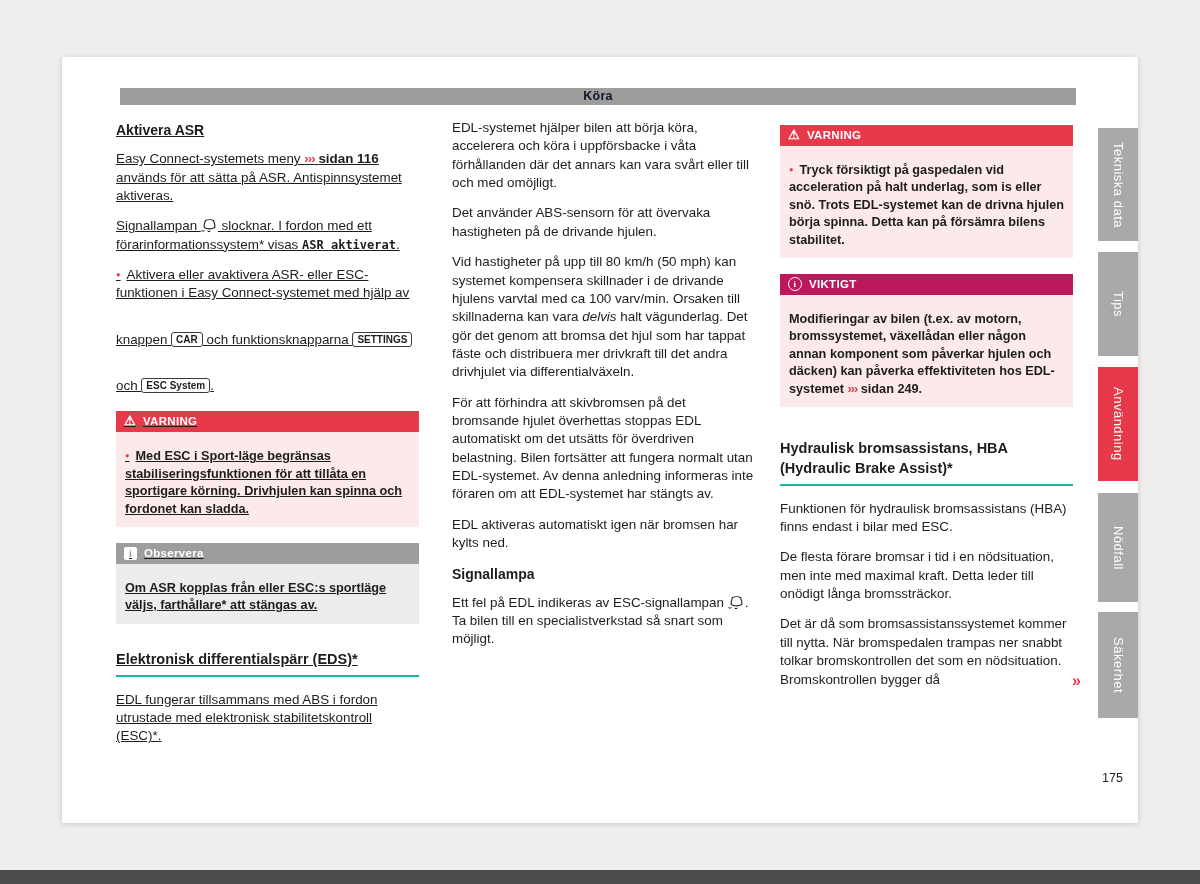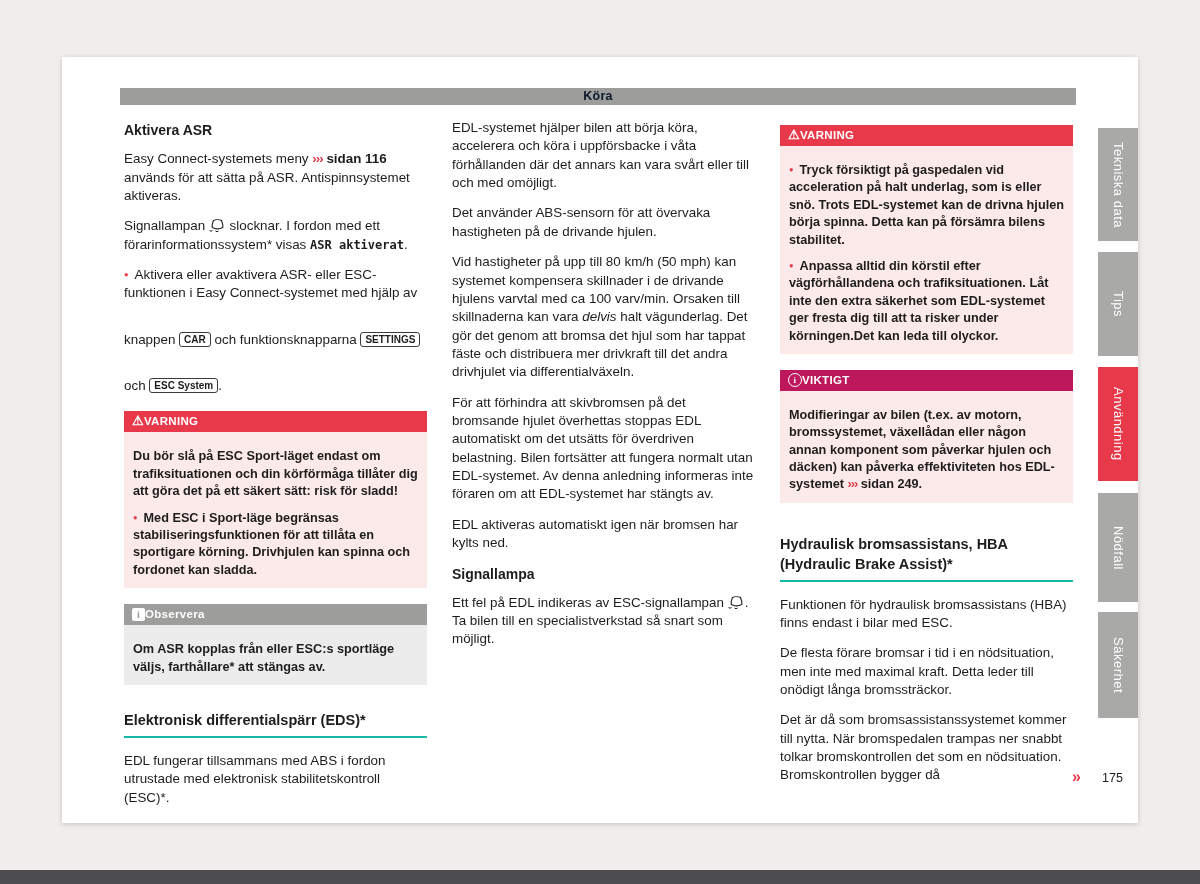--- a/index.html
+++ b/index.html
@@ -12,21 +12,21 @@
   .page{
     position:absolute;left:62px;top:57px;width:1076px;height:766px;
     background:#ffffff;box-shadow:0 1px 5px rgba(0,0,0,.18);
   }
   .page-header{
     position:absolute;left:58px;top:31px;width:956px;height:17px;
     background:#9d9d9c;color:#0f172a;text-align:center;
     font-size:12.5px;font-weight:bold;line-height:17px;letter-spacing:.3px;
   }
   .col{position:absolute;top:62px;font-size:13.4px;line-height:1.37;}
-  .col1{left:62px;width:303px;}
+  .col1{left:54px;width:303px;text-decoration:underline;}
   .col2{left:390px;width:302px;}
   .col3{left:718px;width:293px;}
   .col p{margin:0 0 12px;}
   .h-plain{font-size:14px;font-weight:bold;margin:2px 0 10px;}
   .h-rule{
     font-size:14.5px;font-weight:bold;margin:26px 0 14px;
     padding-bottom:5px;border-bottom:2px solid #14b8a6;
   }
   .ref-arrows{color:#e8394a;font-weight:bold;letter-spacing:-1px;}
   .ref{font-weight:bold;cursor:pointer;}
@@ -36,21 +36,21 @@
   .key-btn{
     display:inline-block;border:1px solid #3a3a3a;border-radius:3px;
     padding:0 4px;font-size:10px;font-weight:bold;line-height:13px;
     position:relative;top:-1px;background:#fff;white-space:nowrap;margin-top:30px;
   }
   .lamp-icon svg{vertical-align:-2px;}
 
   
   .alert{margin:16px 0 15px;}
   .alert-header{
-    display:flex;align-items:center;padding:3px 8px;height:15px;
+    display:flex;align-items:center;gap:7px;padding:3px 8px;height:15px;
     color:#fff;font-weight:bold;font-size:11.5px;letter-spacing:.3px;
   }
   .warning .alert-header{background:#e8394a;}
   .note .alert-header{background:#9d9d9c;}
   .important .alert-header{background:#be185d;}
   .alert-body{
     padding:8px 9px 9px;font-weight:bold;font-size:12.7px;line-height:1.37;color:#1d1d1b;
   }
   .warning .alert-body,.important .alert-body{background:#fce9e9;}
   .note .alert-body{background:#ececec;}
@@ -111,21 +111,20 @@
           </svg></span><span> slocknar. I fordon med ett förarinformationssystem* visas </span><span class="display-text">ASR aktiverat</span><span>.</span></p>
 
     <p><span class="bullet"></span><span>Aktivera eller avaktivera ASR- eller ESC-funktionen i Easy Connect-systemet med hjälp av knappen </span><span class="key-btn">CAR</span><span> och funktionsknapparna </span><span class="key-btn">SETTINGS</span><span> och </span><span class="key-btn">ESC System</span><span>.</span></p>
 
     <div class="alert warning">
       <div class="alert-header">
         <span class="icon-warn"></span>
         <span>VARNING</span>
       </div>
       <div class="alert-body">
-        <p>Du bör slå på ESC Sport-läget endast om trafiksituationen och din körförmåga tillåter dig att göra det på ett säkert sätt: risk för sladd!</p>
         <p><span class="bullet"></span><span>Med ESC i Sport-läge begränsas stabiliseringsfunktionen för att tillåta en sportigare körning. Drivhjulen kan spinna och fordonet kan sladda.</span></p>
       </div>
     </div>
 
     <div class="alert note">
       <div class="alert-header">
         <span class="icon-info-box"></span>
         <span>Observera</span>
       </div>
       <div class="alert-body">
@@ -153,21 +152,20 @@
   </div>
 
   <div class="col col3">
     <div class="alert warning" style="margin-top:6px;">
       <div class="alert-header">
         <span class="icon-warn"></span>
         <span>VARNING</span>
       </div>
       <div class="alert-body">
         <p><span class="bullet"></span><span>Tryck försiktigt på gaspedalen vid acceleration på halt underlag, som is eller snö. Trots EDL-systemet kan de drivna hjulen börja spinna. Detta kan på försämra bilens stabilitet.</span></p>
-        <p><span class="bullet"></span><span>Anpassa alltid din körstil efter vägförhållandena och trafiksituationen. Låt inte den extra säkerhet som EDL-systemet ger fresta dig till att ta risker under körningen.Det kan leda till olyckor.</span></p>
       </div>
     </div>
 
     <div class="alert important">
       <div class="alert-header">
         <span class="icon-info-circle"></span>
         <span>VIKTIGT</span>
       </div>
       <div class="alert-body">
         <p><span>Modifieringar av bilen (t.ex. av motorn, bromssystemet, växellådan eller någon annan komponent som påverkar hjulen och däcken) kan påverka effektiviteten hos EDL-systemet </span><span class="ref-arrows">›››</span> <span class="ref">sidan 249.</span></p>

